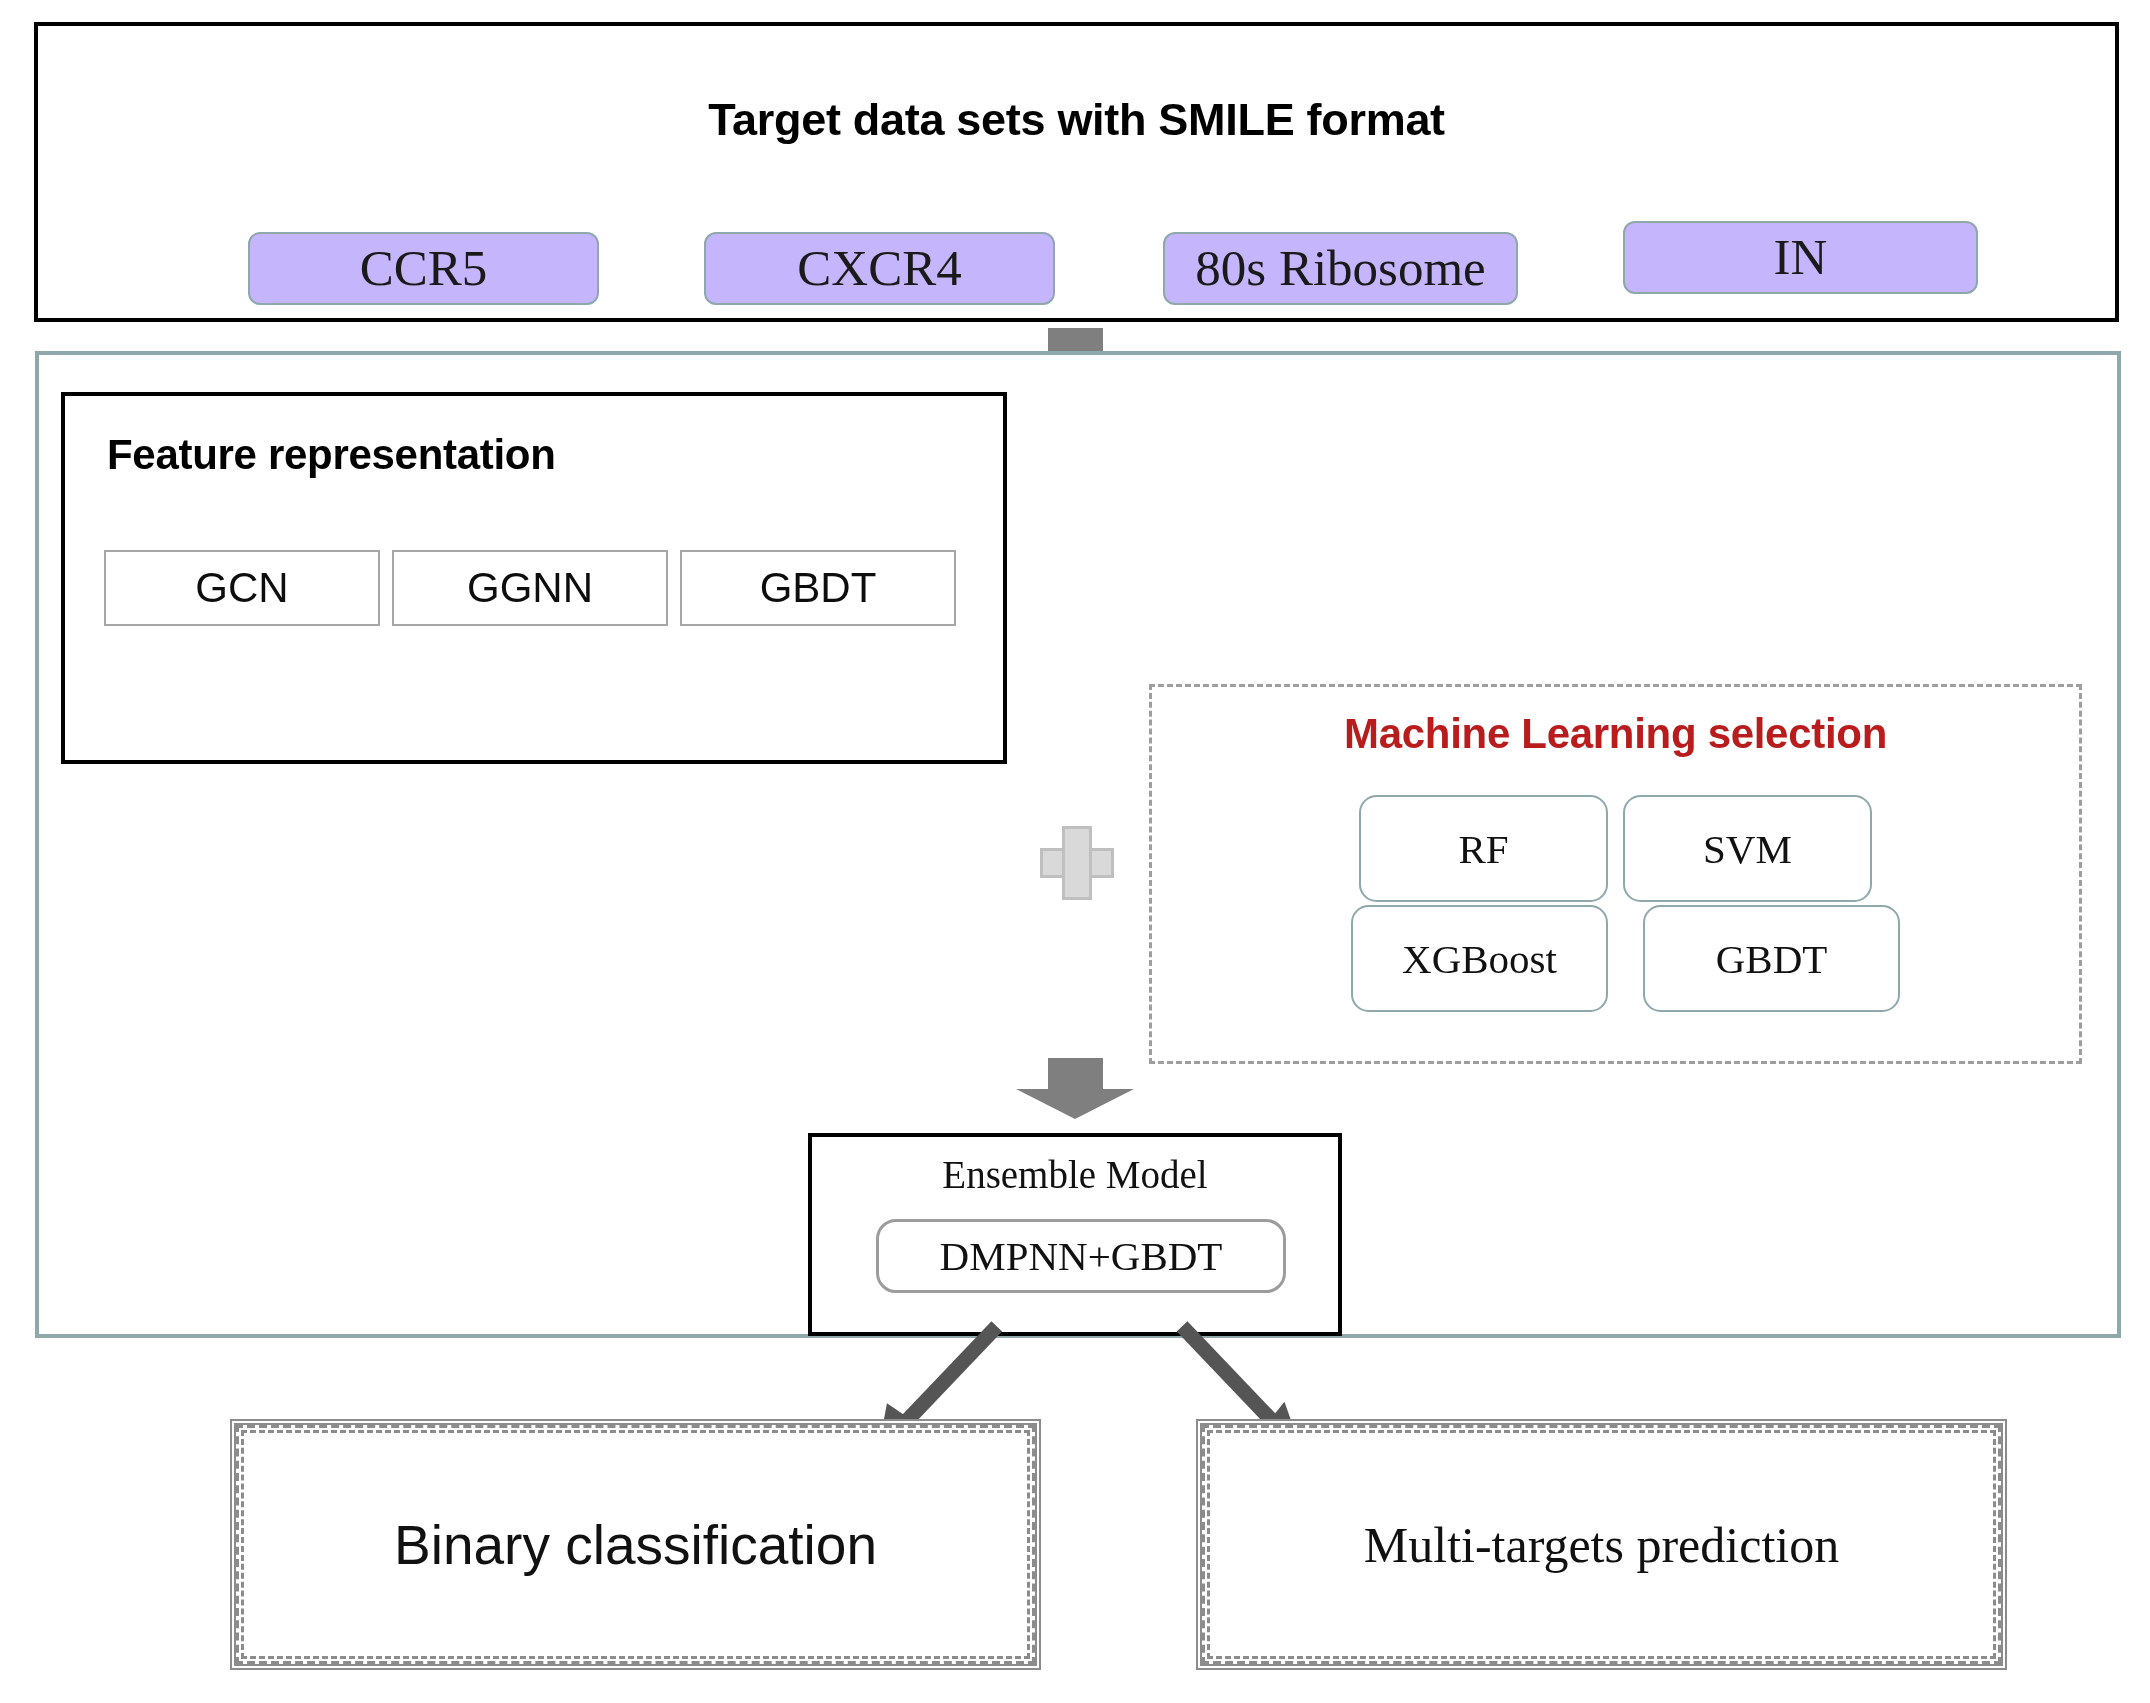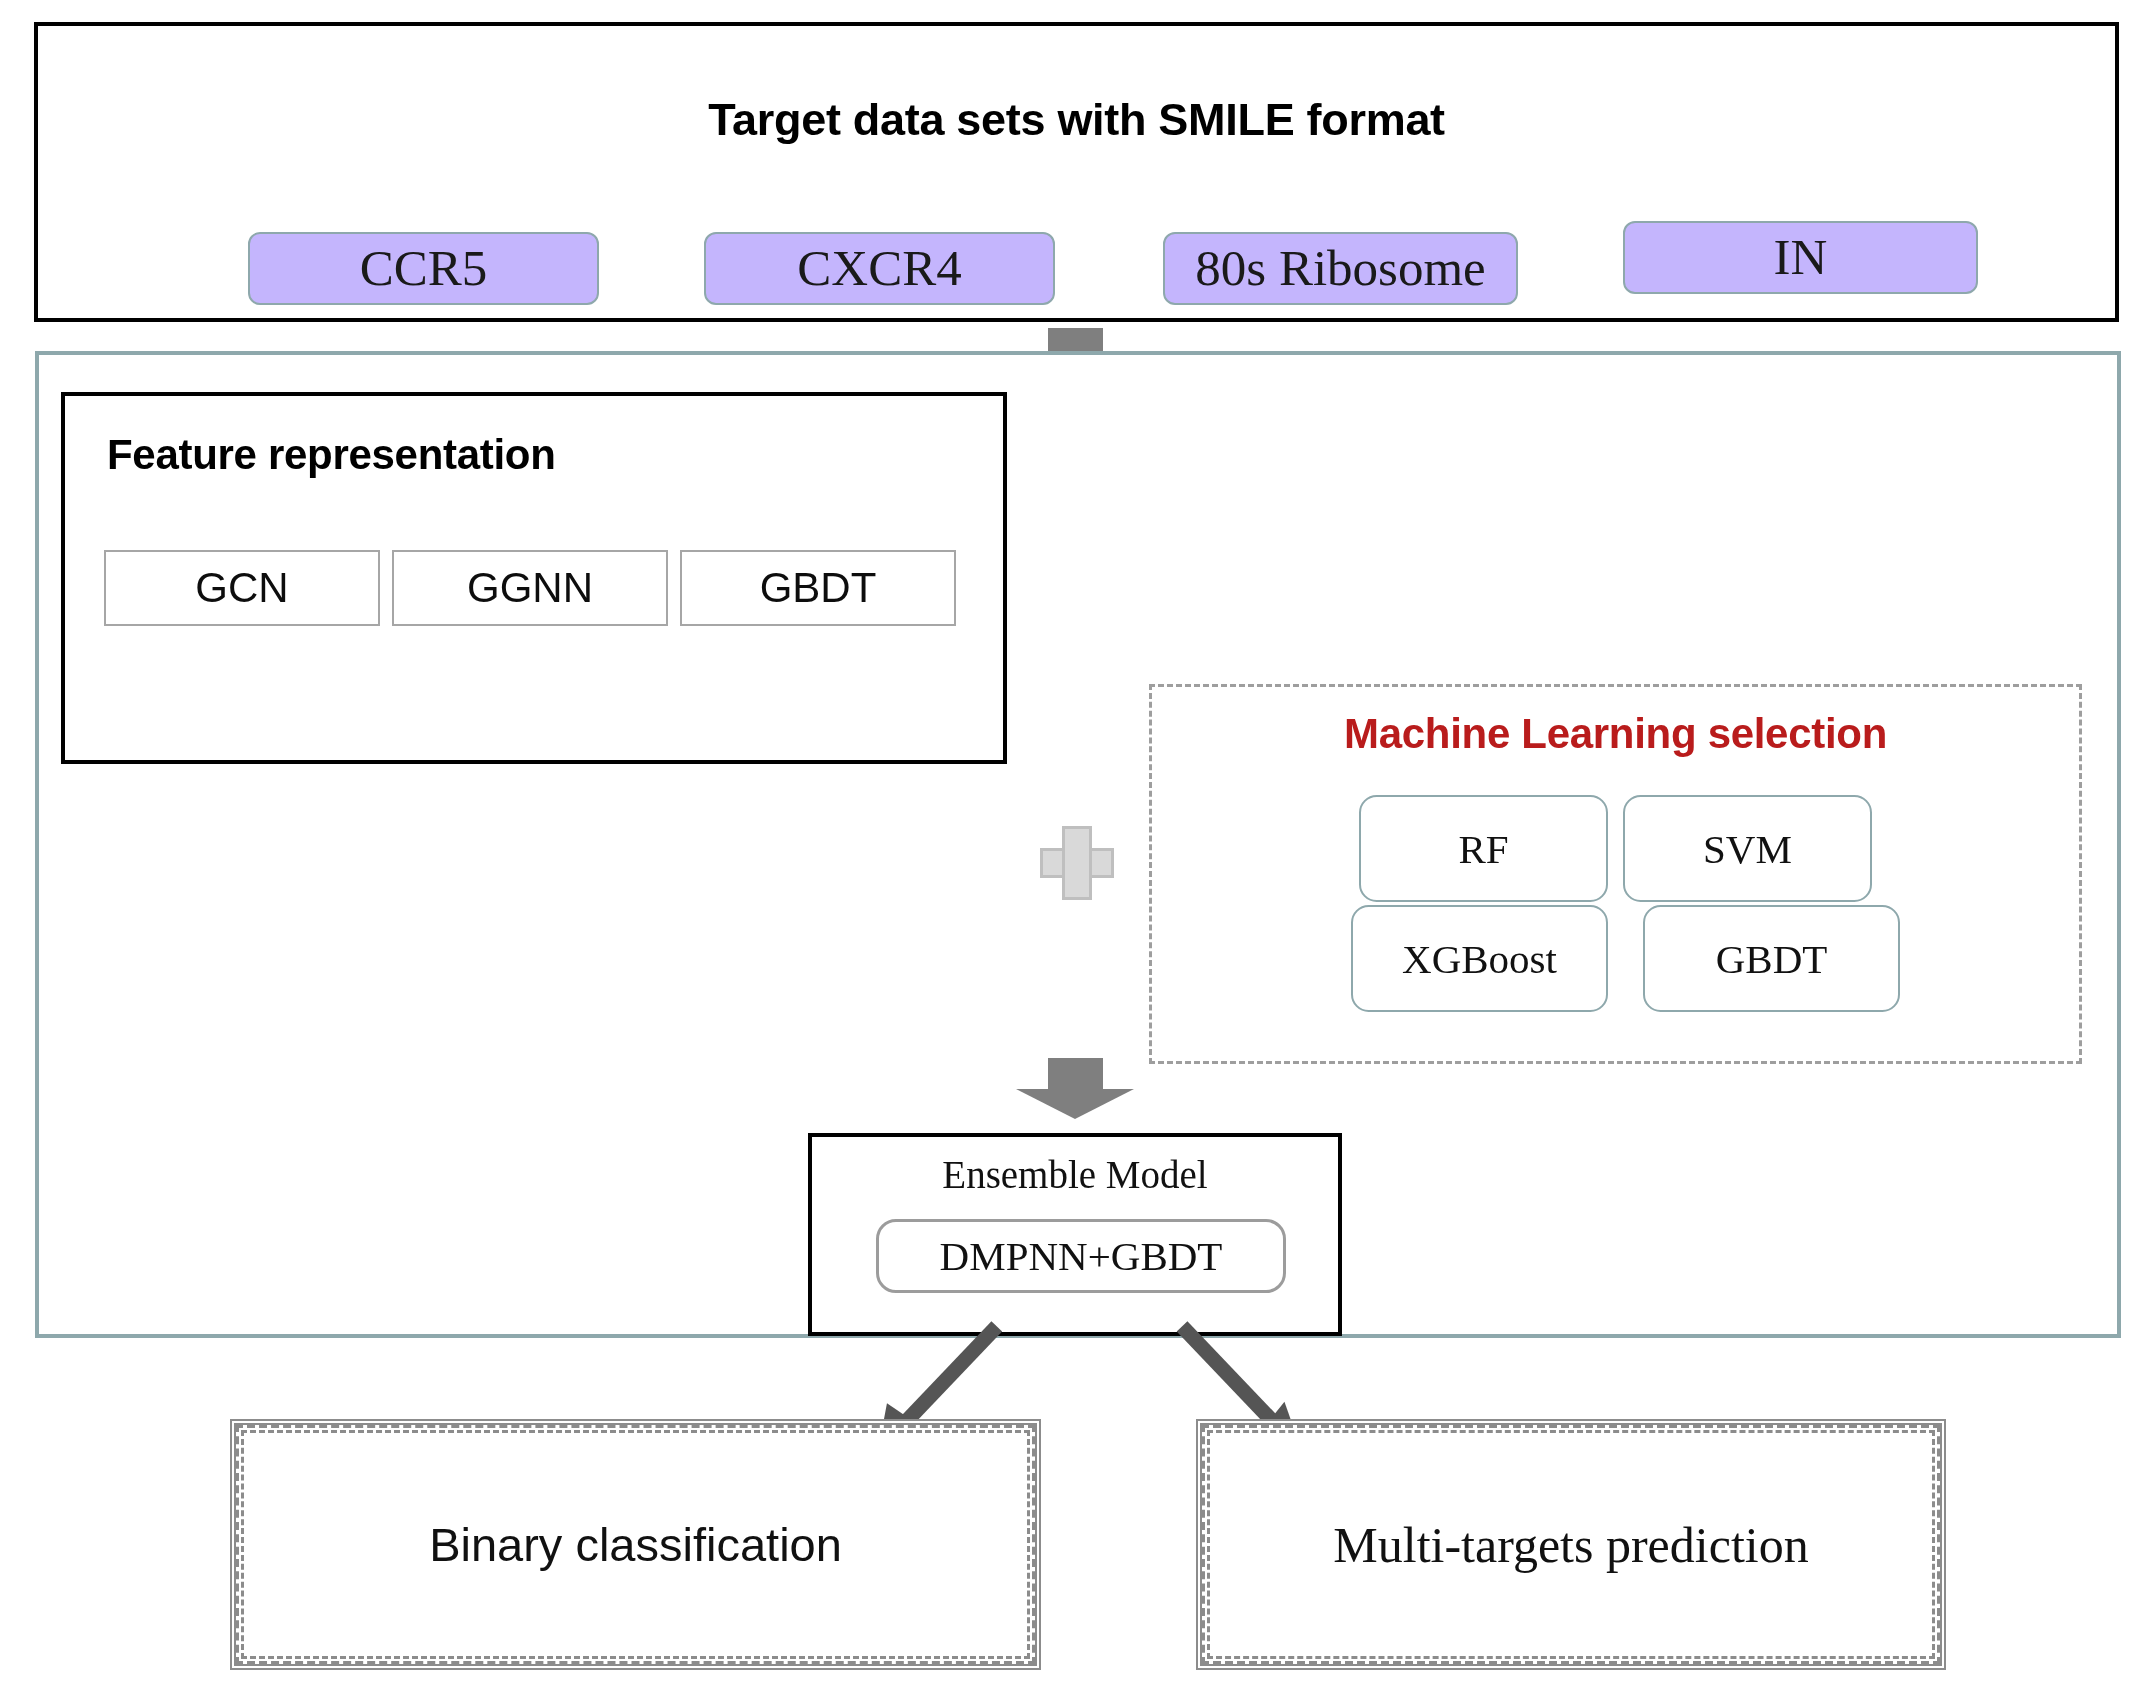--- a/index.html
+++ b/index.html
@@ -314,25 +314,25 @@
     position: relative;
     z-index: 3;
     color: #111111;
   }
   #output-binary {
     left: 230px;
     width: 811px;
   }
   #output-binary .output-label {
     font-family: "Liberation Sans", sans-serif;
-    font-size: 47px;
+    font-size: 55px;
   }
   #output-multi {
     left: 1196px;
-    width: 750px;
+    width: 811px;
   }
   #output-multi .output-label {
     font-family: "Liberation Serif", serif;
     font-size: 50px;
   }
 </style>
 </head>
 <body>
 
 <div class="canvas">

